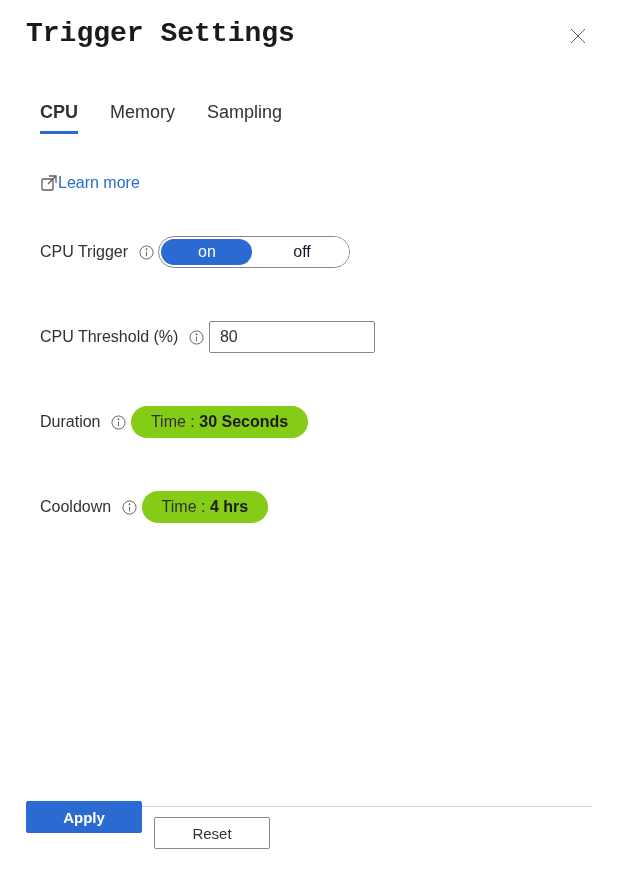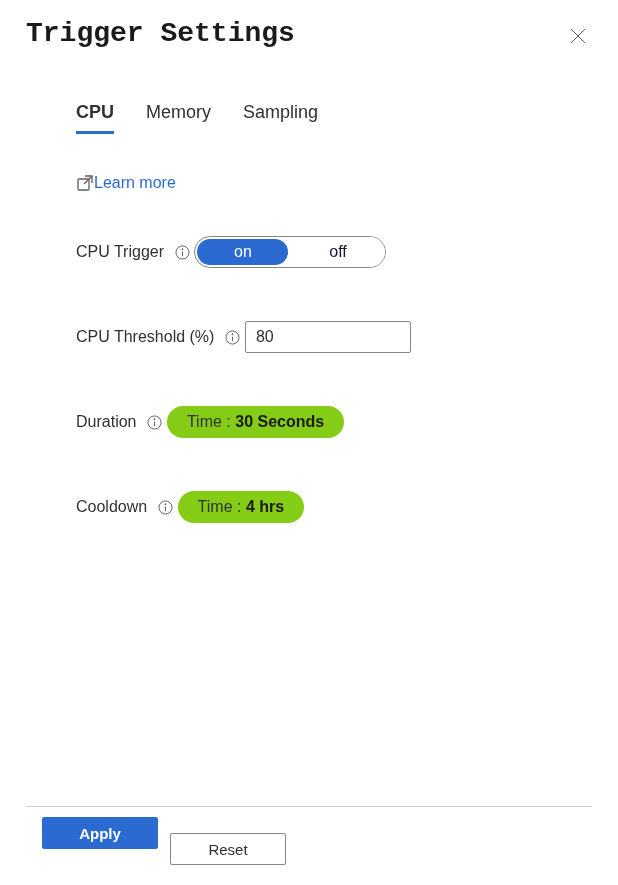--- a/index.html
+++ b/index.html
@@ -33,21 +33,20 @@
       margin-top: 4px;
     }
     .close-btn svg {
       width: 16px;
       height: 16px;
       stroke: #605e5c;
       stroke-width: 1;
     }
     .content {
       padding: 48px 40px 0 40px;
-      margin-left: 36px;
     }
     .tabs {
       display: flex;
       gap: 32px;
       border-bottom: none;
       margin-bottom: 40px;
     }
     .tab {
       font-size: 18px;
       padding-bottom: 8px;
@@ -148,24 +147,24 @@
     .pill-prefix {
       color: #323130;
       white-space: pre;
     }
     .pill-value {
       font-weight: 700;
       color: #1b1a19;
     }
     .footer {
       position: absolute;
-      bottom: 0;
+      bottom: 16px;
       left: 0;
       right: 0;
-      padding: 20px 26px 20px 42px;
+      padding: 20px 26px 20px 26px;
       display: flex;
       gap: 12px;
     }
     .footer-divider {
       position: absolute;
       bottom: 78px;
       left: 26px;
       right: 26px;
       height: 1px;
       background: #d2d0ce;

